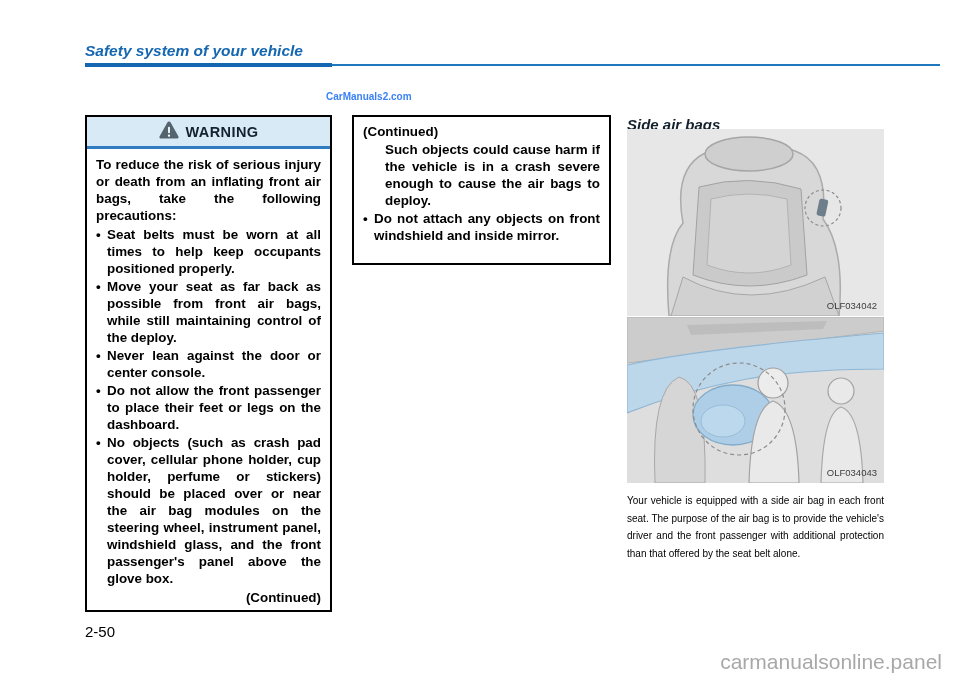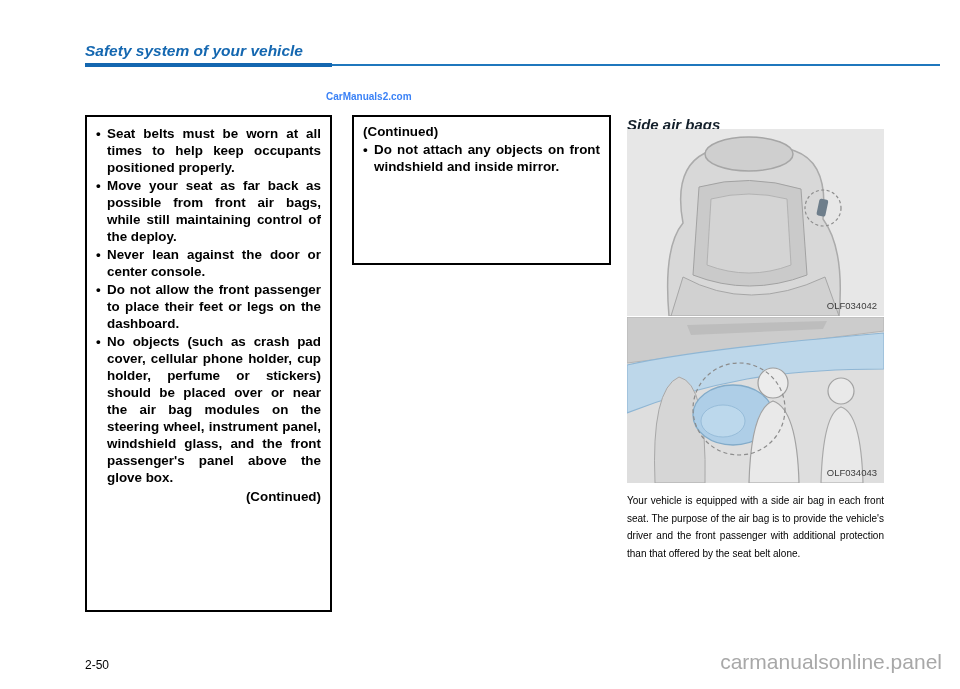--- a/index.html
+++ b/index.html
@@ -79,36 +79,47 @@
     font-size:15px; font-weight:bold; font-style:italic; color:#14202b;margin-top:12px;
   }
   .img1 { left:627px; top:129px; width:257px; height:187px; }
   .img2 { left:627px; top:317px; width:257px; height:166px; }
   .img1 svg, .img2 svg { display:block; }
   .body-para {
     left:627px; top:492px; width:257px;
     font-size:10px; line-height:17.5px; text-align:justify;
   }
 
-  .page-num { left:85px; top:623px; font-size:12px;margin-top:35px; }
+  .page-num { left:85px; top:623px; font-size:15px; }
 </style>
 </head>
 <body>
 
 <div class="abs doc-title">Safety system of your vehicle</div>
 <div class="abs title-rule">
   <div class="title-rule-thick"></div>
   <div class="title-rule-thin"></div>
 </div>
 
 <div class="abs wm-top">CarManuals2.com</div>
 <div class="abs wm-bottom">carmanualsonline.panel</div>
 
 <div class="abs warn-box">
+  <div class="warn-head">
+    <span>
+      <svg width="20" height="18" viewBox="0 0 24 22">
+        <path d="M12 0.5 C12.9 0.5 13.6 1 14 1.8 L23.4 18.6 C24.3 20.2 23.2 21.5 21.5 21.5 L2.5 21.5 C0.8 21.5 -0.3 20.2 0.6 18.6 L10 1.8 C10.4 1 11.1 0.5 12 0.5 Z" fill="#54646f"></path>
+        <rect x="10.9" y="7" width="2.2" height="8" rx="1" fill="#ffffff"></rect>
+        <circle cx="12" cy="18" r="1.4" fill="#ffffff"></circle>
+      </svg>
+    </span>
+    <span class="warn-title">WARNING</span>
+  </div>
   <div class="warn-body">
+    <div class="intro">To reduce the risk of serious injury or death from an inflating front air bags, take the following precautions:</div>
     <div class="bullet">
       <span class="dot">•</span>
       <span class="btext">Seat belts must be worn at all times to help keep occupants positioned properly.</span>
     </div>
     <div class="bullet">
       <span class="dot">•</span>
       <span class="btext">Move your seat as far back as possible from front air bags, while still maintaining control of the deploy.</span>
     </div>
     <div class="bullet">
       <span class="dot">•</span>
@@ -121,20 +132,21 @@
     <div class="bullet">
       <span class="dot">•</span>
       <span class="btext">No objects (such as crash pad cover, cellular phone holder, cup holder, perfume or stickers) should be placed over or near the air bag modules on the steering wheel, instrument panel, windshield glass, and the front passenger's panel above the glove box.</span>
     </div>
     <div class="continued-right">(Continued)</div>
   </div>
 </div>
 
 <div class="abs cont-box">
   <div>(Continued)</div>
+  <div class="cont-para">Such objects could cause harm if the vehicle is in a crash severe enough to cause the air bags to deploy.</div>
   <div class="bullet">
     <span class="dot">•</span>
     <span class="btext">Do not attach any objects on front windshield and inside mirror.</span>
   </div>
 </div>
 
 <div class="abs side-heading">Side air bags</div>
 
 <div class="abs img1">
   <svg width="257" height="187" viewBox="0 0 257 187">

